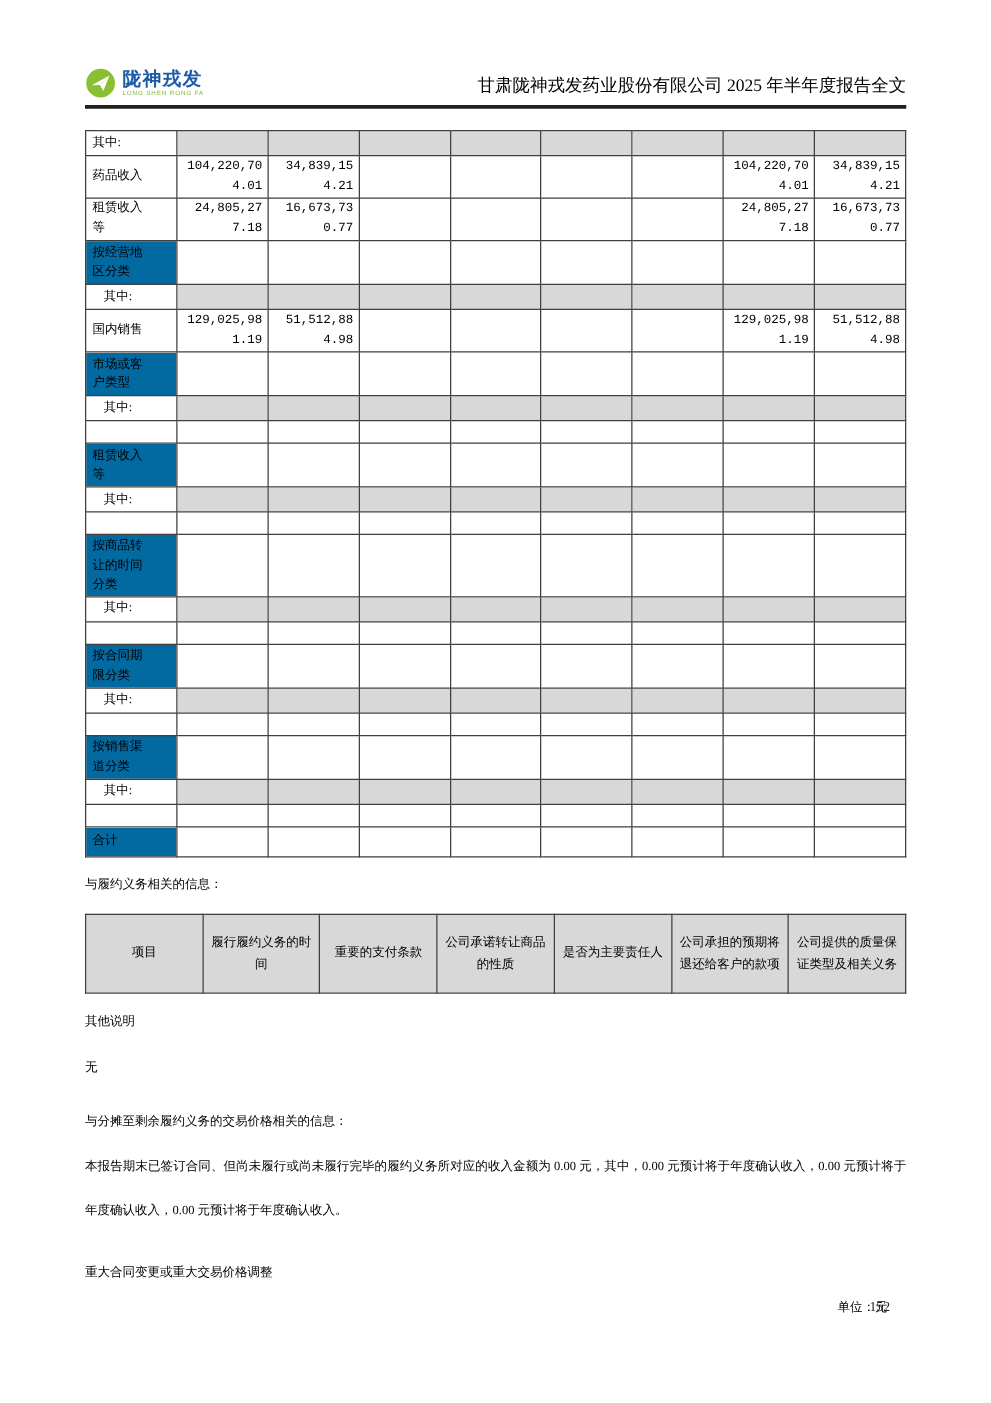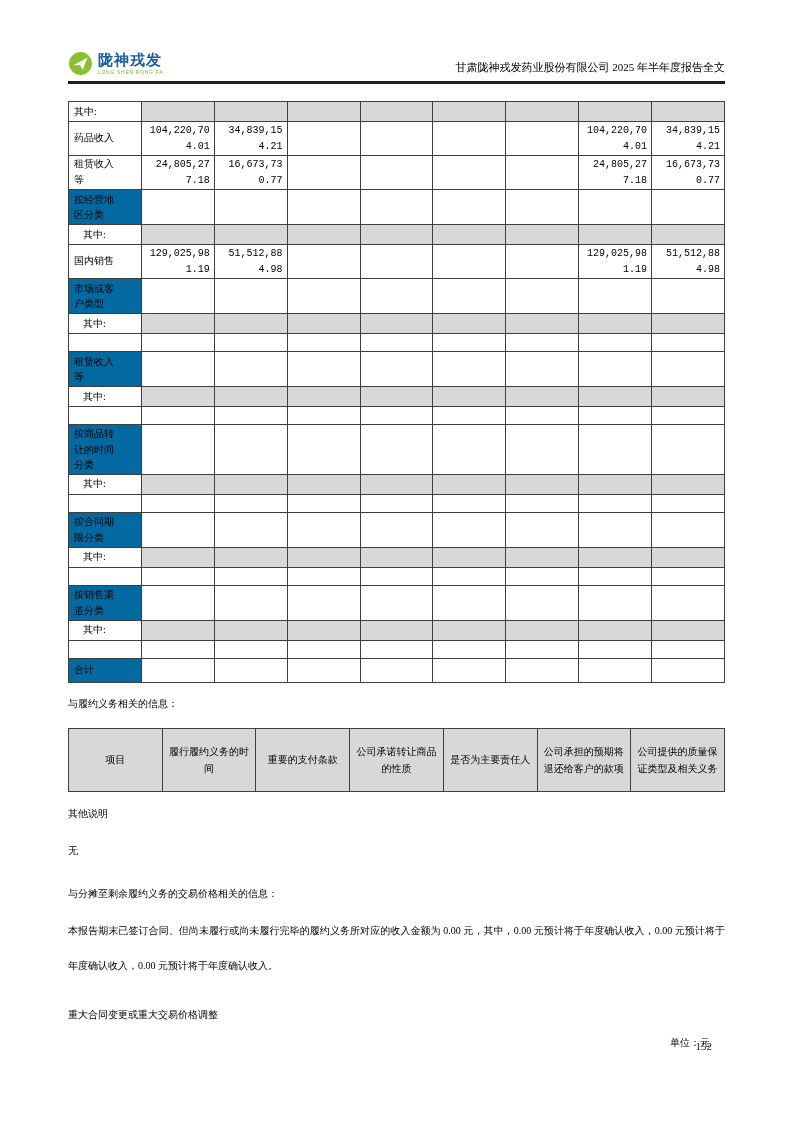--- a/index.html
+++ b/index.html
@@ -9,25 +9,25 @@
     overflow:hidden;
   }
   .content { position:absolute; left:68px; top:48px; width:657px; }
 
   
   .header { display:flex; justify-content:space-between; align-items:flex-end;
             border-bottom:3px solid #1f1f1f; padding-bottom:5px; }
   .logo { display:flex; align-items:center; gap:5px; }
   .logo svg { display:block; }
   .logo-txt { display:flex; flex-direction:column; line-height:1; }
-  .logo-cn { font-family:Liberation Serif, serif; font-weight:bold;
+  .logo-cn { font-family:Liberation Sans, sans-serif; font-weight:bold;
              font-size:15px; color:#1d5ba6; letter-spacing:1px; }
   .logo-en { font-family:"Liberation Sans","DejaVu Sans",sans-serif; font-size:5px;
              color:#7fb22e; letter-spacing:0.7px; margin-top:2px; }
-  .doc-title { font-size:11px; color:#000; padding-bottom:1px;margin-top:12px; }
+  .doc-title { font-size:14px; color:#000; padding-bottom:1px;margin-top:12px; }
 
   
   table { border-collapse:collapse; width:100%; table-layout:fixed; }
   .rev-table { margin-top:17px; }
   .rev-table td {
     border:1px solid #3f3f3f; font-size:10px; line-height:1.55;
     vertical-align:middle; padding:1px 4px; overflow:hidden;
   }
   .rev-table td.label { text-align:left; padding:1px 20px 1px 5px; }
   .rev-table td.label.indent { padding-left:14px; }

